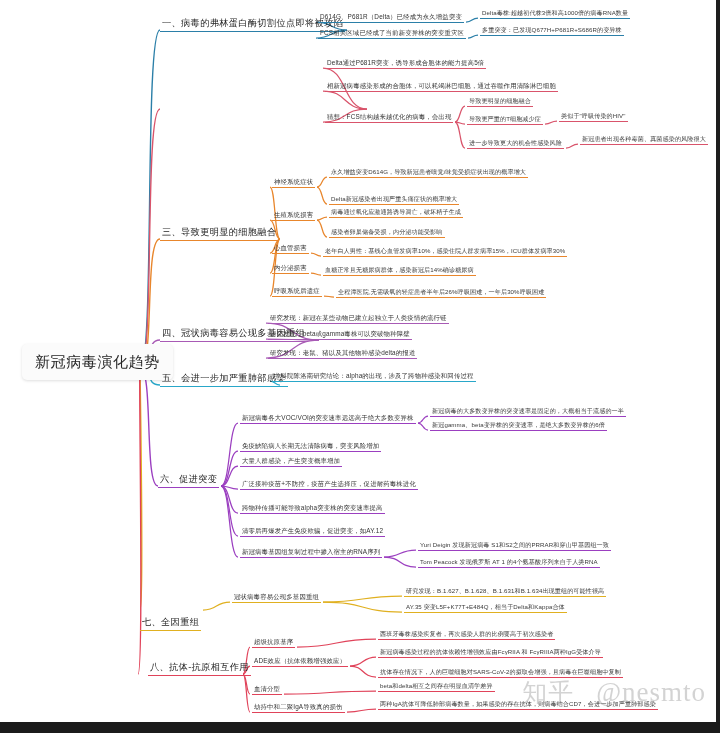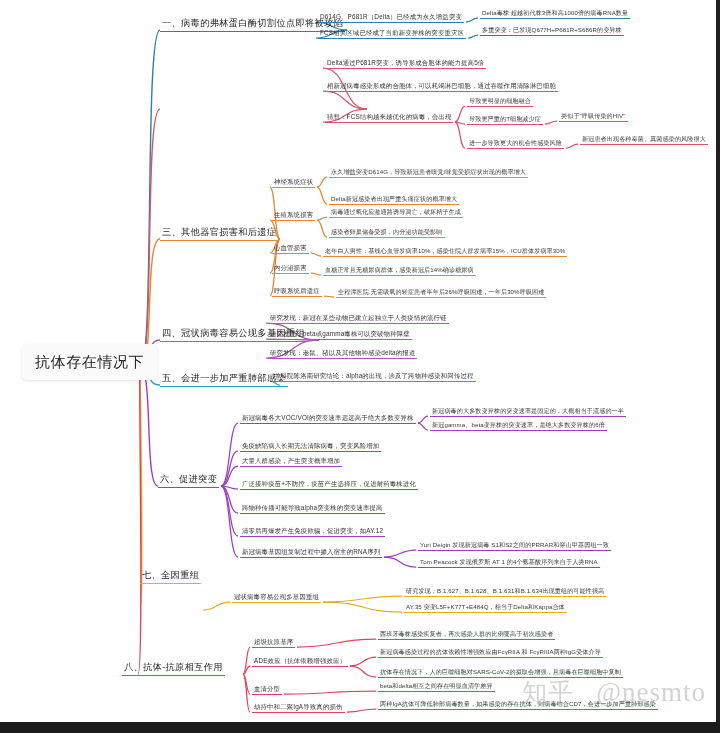--- a/index.html
+++ b/index.html
@@ -140,35 +140,35 @@
       <path d="M243,674 C246.85,674 246.15,647 250,647" fill="none" stroke="#e0435a" stroke-width="1.25"></path>
       <path d="M297,647 C340.45,647 332.55,639 376,639" fill="none" stroke="#e0435a" stroke-width="1.25"></path>
       <path d="M243,674 C246.85,674 246.15,666 250,666" fill="none" stroke="#e0435a" stroke-width="1.25"></path>
       <path d="M350,666 C364.3,666 361.7,657 376,657" fill="none" stroke="#e0435a" stroke-width="1.25"></path>
       <path d="M350,666 C364.3,666 361.7,677 376,677" fill="none" stroke="#e0435a" stroke-width="1.25"></path>
       <path d="M243,674 C246.85,674 246.15,694 250,694" fill="none" stroke="#e0435a" stroke-width="1.25"></path>
       <path d="M284,694 C334.6,694 325.4,691 376,691" fill="none" stroke="#e0435a" stroke-width="1.25"></path>
       <path d="M243,674 C246.85,674 246.15,712 250,712" fill="none" stroke="#e0435a" stroke-width="1.25"></path>
       <path d="M347,712 C362.95,712 360.05,709 376,709" fill="none" stroke="#e0435a" stroke-width="1.25"></path>
     </svg>
-<div class="node root" style="left: 22px; top: 344px;">抗体存在情况下</div>
+<div class="node root" style="left: 22px; top: 344px;">新冠病毒演化趋势</div>
     <div class="node l1" style="left: 160px; top: 17px; border-bottom-color: rgb(43, 127, 168);">一、病毒的弗林蛋白酶切割位点即将被攻陷</div>
     <div class="node l2" style="left: 318px; top: 12px; border-bottom-color: rgb(43, 127, 168);">D614G、P681R（Delta）已经成为永久增益突变</div>
     <div class="node l3" style="left: 480px; top: 8px; border-bottom-color: rgb(43, 127, 168);">Delta毒株:超越初代株3倍和高1000倍的病毒RNA数量</div>
     <div class="node l2" style="left: 318px; top: 28px; border-bottom-color: rgb(43, 127, 168);">FCS相关区域已经成了当前新变异株的突变重灾区</div>
     <div class="node l3" style="left: 480px; top: 25px; border-bottom-color: rgb(43, 127, 168);">多重突变：已发现Q677H+P681R+S686R的变异株</div>
     <div class="node l2" style="left: 325px; top: 58px; border-bottom-color: rgb(217, 84, 107);">Delta通过P681R突变，诱导形成合胞体的能力提高5倍</div>
     <div class="node l2" style="left: 325px; top: 81px; border-bottom-color: rgb(217, 84, 107);">相新冠病毒感染形成的合胞体，可以耗竭淋巴细胞，通过吞噬作用清除淋巴细胞</div>
     <div class="node l2" style="left: 325px; top: 112px; border-bottom-color: rgb(217, 84, 107);">猜想：FCS结构越来越优化的病毒，会出现</div>
     <div class="node l3" style="left: 467px; top: 96px; border-bottom-color: rgb(217, 84, 107);">导致更明显的细胞融合</div>
     <div class="node l3" style="left: 467px; top: 114px; border-bottom-color: rgb(217, 84, 107);">导致更严重的T细胞减少症</div>
     <div class="node l3" style="left: 559px; top: 111px; border-bottom-color: rgb(217, 84, 107);">类似于"呼吸传染的HIV"</div>
     <div class="node l3" style="left: 467px; top: 138px; border-bottom-color: rgb(217, 84, 107);">进一步导致更大的机会性感染风险</div>
     <div class="node l3" style="left: 580px; top: 134px; border-bottom-color: rgb(217, 84, 107);">新冠患者出现各种霉菌、真菌感染的风险很大</div>
-    <div class="node l1" style="left: 160px; top: 226px; border-bottom-color: rgb(232, 134, 44);">三、其他器官损害和后遗症</div>
+    <div class="node l1" style="left: 160px; top: 226px; border-bottom-color: rgb(232, 134, 44);">三、导致更明显的细胞融合</div>
     <div class="node l2" style="left: 272px; top: 177px; border-bottom-color: rgb(232, 134, 44);">神经系统症状</div>
     <div class="node l3" style="left: 329px; top: 167px; border-bottom-color: rgb(232, 134, 44);">永久增益突变D614G，导致新冠患者嗅觉/味觉受损症状出现的概率增大</div>
     <div class="node l3" style="left: 329px; top: 194px; border-bottom-color: rgb(232, 134, 44);">Delta新冠感染者出现严重头痛症状的概率增大</div>
     <div class="node l2" style="left: 272px; top: 210px; border-bottom-color: rgb(232, 134, 44);">生殖系统损害</div>
     <div class="node l3" style="left: 329px; top: 207px; border-bottom-color: rgb(232, 134, 44);">病毒通过氧化应激通路诱导凋亡，破坏精子生成</div>
     <div class="node l3" style="left: 329px; top: 227px; border-bottom-color: rgb(232, 134, 44);">感染者卵巢储备受损，内分泌功能受影响</div>
     <div class="node l2" style="left: 272px; top: 243px; border-bottom-color: rgb(232, 134, 44);">心血管损害</div>
     <div class="node l3" style="left: 323px; top: 246px; border-bottom-color: rgb(232, 134, 44);">老年白人男性：基线心血管发病率10%，感染住院人群发病率15%，ICU群体发病率30%</div>
     <div class="node l2" style="left: 272px; top: 263px; border-bottom-color: rgb(232, 134, 44);">内分泌损害</div>
     <div class="node l3" style="left: 323px; top: 265px; border-bottom-color: rgb(232, 134, 44);">血糖正常且无糖尿病群体，感染新冠后14%确诊糖尿病</div>
@@ -185,25 +185,25 @@
     <div class="node l3" style="left: 430px; top: 406px; border-bottom-color: rgb(155, 63, 192);">新冠病毒的大多数变异株的突变速率是固定的，大概相当于流感的一半</div>
     <div class="node l3" style="left: 430px; top: 420px; border-bottom-color: rgb(155, 63, 192);">新冠gamma、beta变异株的突变速率，是绝大多数变异株的6倍</div>
     <div class="node l2" style="left: 240px; top: 441px; border-bottom-color: rgb(155, 63, 192);">免疫缺陷病人长期无法清除病毒，突变风险增加</div>
     <div class="node l2" style="left: 240px; top: 456px; border-bottom-color: rgb(155, 63, 192);">大量人群感染，产生突变概率增加</div>
     <div class="node l2" style="left: 240px; top: 479px; border-bottom-color: rgb(155, 63, 192);">广泛接种疫苗+不防控，疫苗产生选择压，促进耐药毒株进化</div>
     <div class="node l2" style="left: 240px; top: 503px; border-bottom-color: rgb(155, 63, 192);">跨物种传播可能导致alpha突变株的突变速率提高</div>
     <div class="node l2" style="left: 240px; top: 526px; border-bottom-color: rgb(155, 63, 192);">清零后再爆发产生免疫欺骗，促进突变，如AY.12</div>
     <div class="node l2" style="left: 240px; top: 547px; border-bottom-color: rgb(155, 63, 192);">新冠病毒基因组复制过程中掺入宿主的RNA序列</div>
     <div class="node l3" style="left: 418px; top: 540px; border-bottom-color: rgb(155, 63, 192);">Yuri Deigin 发现新冠病毒 S1和S2之间的PRRAR和穿山甲基因组一致</div>
     <div class="node l3" style="left: 418px; top: 557px; border-bottom-color: rgb(155, 63, 192);">Tom Peacock 发现俄罗斯 AT 1 的4个氨基酸序列来自于人类RNA</div>
-    <div class="node l1" style="left: 140px; top: 569px; border-bottom-color: rgb(224, 176, 32);">七、全因重组</div>
+    <div class="node l1" style="left: 140px; top: 616px; border-bottom-color: rgb(224, 176, 32);">七、全因重组</div>
     <div class="node l2" style="left: 232px; top: 592px; border-bottom-color: rgb(224, 176, 32);">冠状病毒容易公现多基因重组</div>
     <div class="node l3" style="left: 404px; top: 586px; border-bottom-color: rgb(224, 176, 32);">研究发现：B.1.627、B.1.628、B.1.631和B.1.634出现重组的可能性很高</div>
     <div class="node l3" style="left: 404px; top: 602px; border-bottom-color: rgb(224, 176, 32);">AY.35 突变L5F+K77T+E484Q，相当于Delta和Kappa合体</div>
-    <div class="node l1" style="left: 122px; top: 661px; border-bottom-color: rgb(224, 67, 90);">八、抗体-抗原相互作用</div>
+    <div class="node l1" style="left: 148px; top: 661px; border-bottom-color: rgb(224, 67, 90);">八、抗体-抗原相互作用</div>
     <div class="node l2" style="left: 252px; top: 637px; border-bottom-color: rgb(224, 67, 90);">超级抗原基序</div>
     <div class="node l3" style="left: 378px; top: 629px; border-bottom-color: rgb(224, 67, 90);">西班牙毒株感染疾复者，再次感染人群的比例要高于初次感染者</div>
     <div class="node l2" style="left: 252px; top: 656px; border-bottom-color: rgb(224, 67, 90);">ADE效应（抗体依赖增强效应）</div>
     <div class="node l3" style="left: 378px; top: 647px; border-bottom-color: rgb(224, 67, 90);">新冠病毒感染过程的抗体依赖性增强效应由FcγRIIA 和 FcγRIIIA两种IgG受体介导</div>
     <div class="node l3" style="left: 378px; top: 667px; border-bottom-color: rgb(224, 67, 90);">抗体存在情况下，人的巨噬细胞对SARS-CoV-2的摄取会增强，且病毒在巨噬细胞中复制</div>
     <div class="node l2" style="left: 252px; top: 684px; border-bottom-color: rgb(224, 67, 90);">血清分型</div>
     <div class="node l3" style="left: 378px; top: 681px; border-bottom-color: rgb(224, 67, 90);">beta和delta相互之间存在明显血清学差异</div>
     <div class="node l2" style="left: 252px; top: 702px; border-bottom-color: rgb(224, 67, 90);">劫持中和二聚IgA导致真的损伤</div>
     <div class="node l3" style="left: 378px; top: 699px; border-bottom-color: rgb(224, 67, 90);">两种IgA抗体可降低肺部病毒数量，如果感染的存在抗体，则病毒结合CD7，会进一步加严重肺部感染</div>
   </div>

